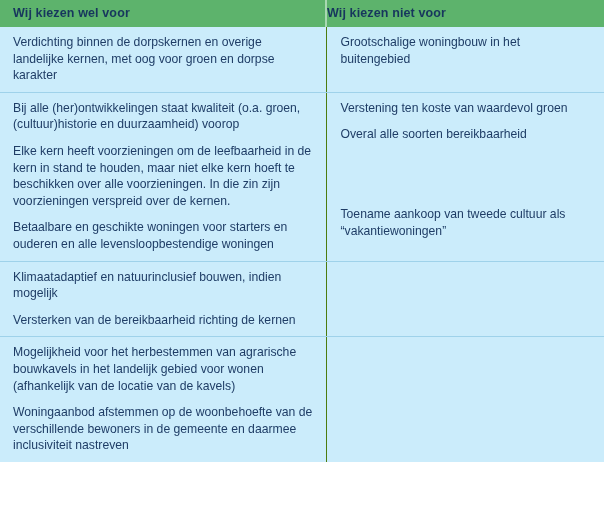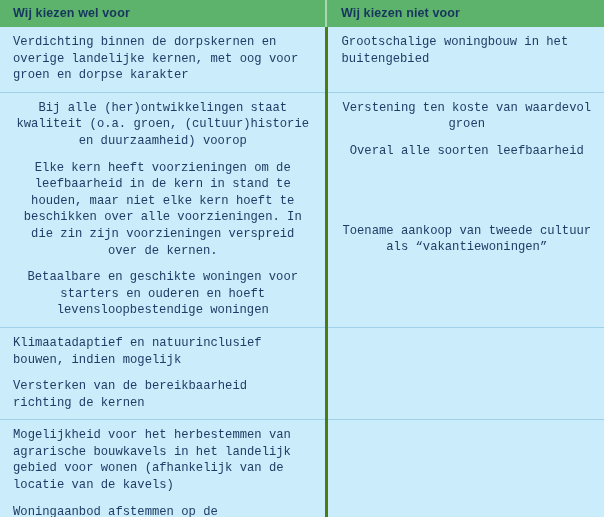--- a/index.html
+++ b/index.html
@@ -37,56 +37,55 @@
     font-weight: bold;
     font-size: 12.5px;
     text-align: left;
     padding: 6px 10px 7px 13px;
     border: none;
     vertical-align: middle;
     letter-spacing: 0.01em;
   }
   thead th.head-right {
     border-left: 2px solid #a8d8b1;
-    padding-left: 14px;
+    padding-left: 0;
   }
 
   tbody td {
     background: #cbecfb;
     color: #1f3d66;
     font-size: 12.2px;
     line-height: 16.6px;
     vertical-align: top;
     padding: 7px 12px 8px 13px;
     border-top: 1px solid #e9f7fd;
     border-bottom: 1px solid #9fd2ea;
     box-sizing: border-box;
   }
   tbody tr:first-child td { border-top: none; }
   tbody tr:last-child td  { border-bottom: none; }
 
   tbody td.cell-right {
-    border-left: 3px solid #4d7c0f;
+    border-left: 1px solid #4d7c0f;
     padding-left: 14px;
   }
 
   tbody td p {
     margin: 0 0 10px 0;
-    font-family: Liberation Mono, monospace;
   }
   tbody td p:last-child {
     margin-bottom: 0;
   }
   tbody td p.spacer-line {
     visibility: hidden;
   }
 
   .row-h1 td { height: 59px; }
   .row-h2 td { height: 61px; }
-  .row-h3 td { height: 149px; text-align: center; }
+  .row-h3 td { height: 149px; }
   .row-h4 td { height: 66px; margin-left: 48px; }
   .row-h5 td { height: 111px; }
 </style>
 </head>
 <body>
 
 <div class="table-wrap">
   <table class="choices-table">
     <colgroup>
       <col class="col-left">
@@ -107,25 +106,25 @@
         <td class="cell-right">
           <p>Grootschalige woningbouw in het buitengebied</p>
         </td>
       </tr>
 
 
       <tr class="row-h3">
         <td class="cell-left">
           <p>Bij alle (her)ontwikkelingen staat kwaliteit (o.a. groen, (cultuur)historie en duurzaamheid) voorop</p>
           <p>Elke kern heeft voorzieningen om de leefbaarheid in de kern in stand te houden, maar niet elke kern hoeft te beschikken over alle voorzieningen. In die zin zijn voorzieningen verspreid over de kernen.</p>
-          <p>Betaalbare en geschikte woningen voor starters en ouderen en hoeft levensloopbestendige woningen</p>
+          <p>Betaalbare en geschikte woningen voor starters en ouderen en alle levensloopbestendige woningen</p>
         </td>
         <td class="cell-right">
           <p>Verstening ten koste van waardevol groen</p>
-          <p>Overal alle soorten leefbaarheid</p>
+          <p>Overal alle soorten bereikbaarheid</p>
           <p class="spacer-line">&nbsp;</p>
           <p class="spacer-line">&nbsp;</p>
           <p>Toename aankoop van tweede cultuur als “vakantiewoningen”</p>
         </td>
       </tr>
 
       <tr class="row-h4">
         <td class="cell-left">
           <p>Klimaatadaptief en natuurinclusief bouwen, indien mogelijk</p>
           <p>Versterken van de bereikbaarheid richting de kernen</p>

